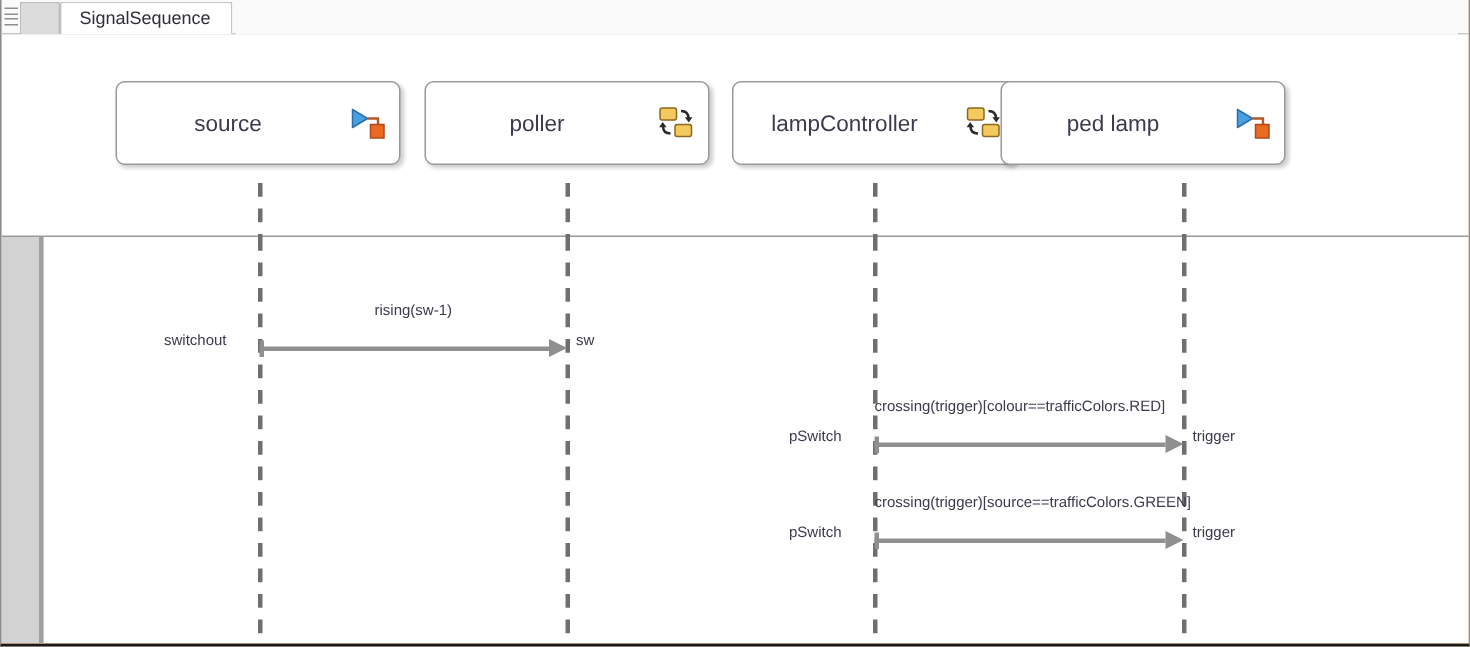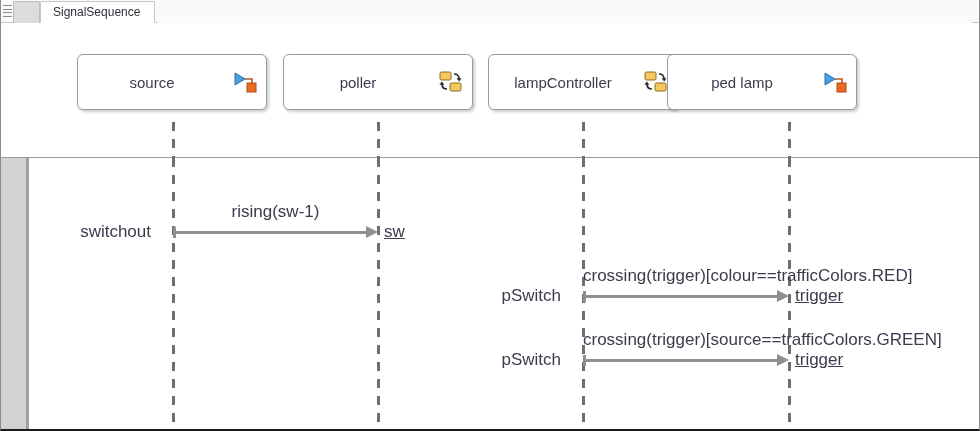--- a/index.html
+++ b/index.html
@@ -148,27 +148,27 @@
   .msg .head {
     position: absolute;
     top: -5px;
     width: 0; height: 0;
     border-top: 6.5px solid transparent;
     border-bottom: 6.5px solid transparent;
     border-left: 12px solid #8f8f8f;
   }
   .msg .src-label, .msg .dst-label, .msg .mid-label {
     position: absolute;
-    font-size: 17px;
+    font-size: 10px;
     color: #3b3b4d;
     white-space: nowrap;
     line-height: 1;
   }
   .msg .src-label { right: 100%; top: -8px; padding-right: 22px; }
-  .msg .dst-label { left: 100%; top: -8px; padding-left: 6px; text-decoration: underline; }
+  .msg .dst-label { left: 100%; top: -8px; padding-left: 6px; }
   .msg .mid-label { top: -28px; }
   .msg .mid-label.center { left: 0; right: 0; text-align: center; }
   .msg .mid-label.left   { left: 0; text-align: center; }
 </style>
 </head>
 <body>
 
 <div id="app">
 
   <div id="tabbar">

